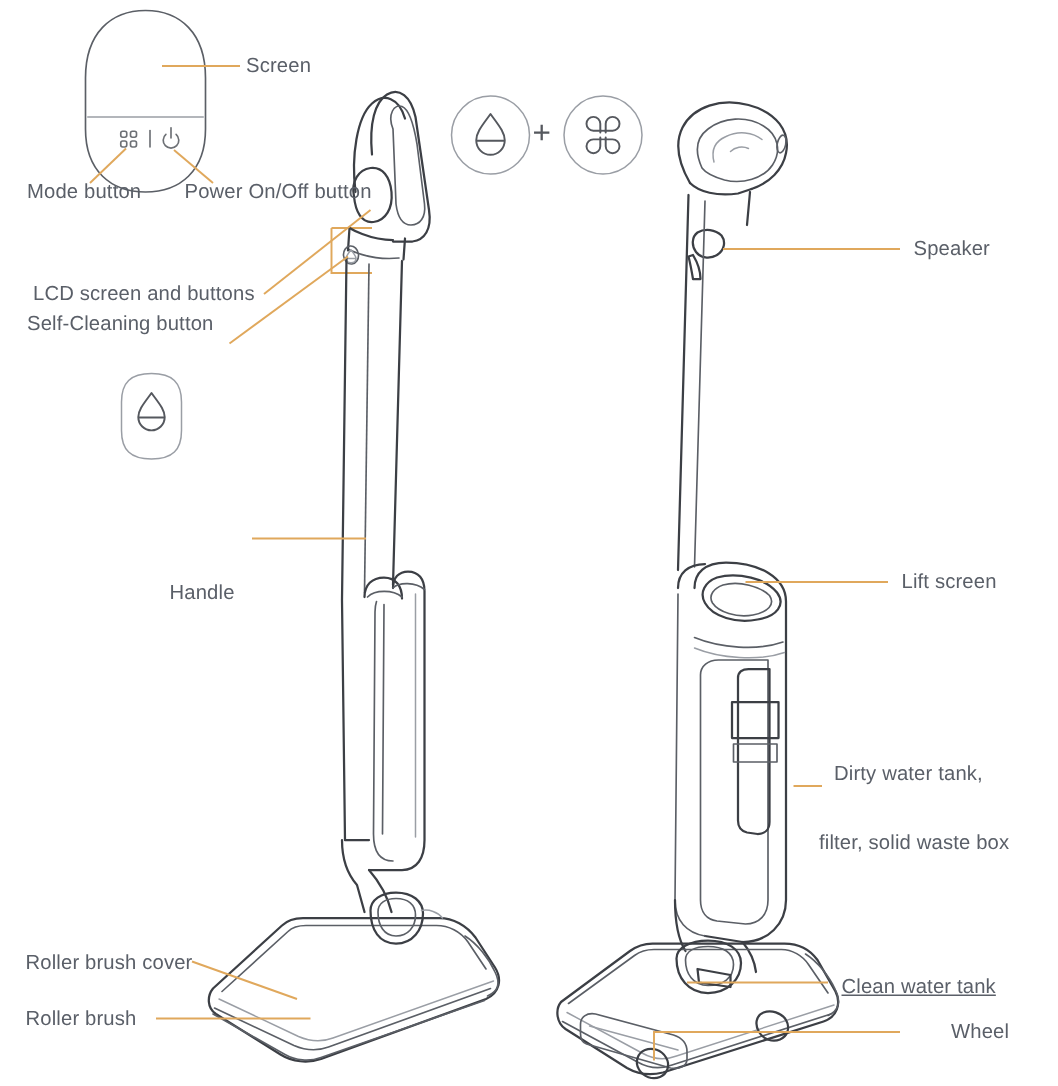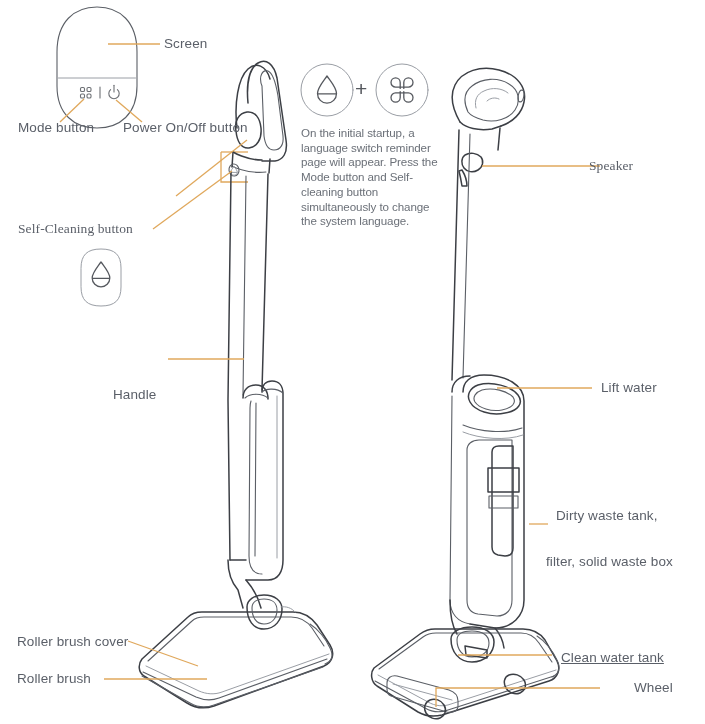--- a/index.html
+++ b/index.html
@@ -239,35 +239,35 @@
   </svg>
 
   <div class="lbl" style="left:164px; top:36px;">Screen</div>
 
   <div class="lbl" style="left:18px; top:120px;">Mode button</div>
 
   <div class="lbl" style="left:104px; top:120px;margin-left:19px;">Power On/Off button</div>
 
   <div class="plus" style="left:355px; top:77px;">+</div>
 
-  <div class="note" style="left:301px; top:126px;">On the initial startup, a language switch reminder page will appear. Press the Mode button and Self-cleaning button simultaneously to change the system language.</div>
-
-
-  <div class="lbl" style="left:18px; top:221px;font-family:Liberation Serif, serif;">Self-Cleaning button</div>
+
+  <div class="lbl" style="left:22px; top:188px;">LCD screen and buttons</div>
+
+  <div class="lbl" style="left:18px; top:208px;">Self-Cleaning button</div>
 
   <div class="lbl" style="left:113px; top:351px;margin-top:36px;">Handle</div>
 
   <div class="lbl" style="left:17px; top:634px;text-align:center;">Roller brush cover</div>
 
   <div class="lbl" style="left:17px; top:671px;">Roller brush</div>
 
-  <div class="lbl" style="left:589px; top:158px;font-family:Liberation Serif, serif;">Speaker</div>
-
-  <div class="lbl" style="left:601px; top:380px;">Lift water</div>
-
-  <div class="lbl" style="left:556px; top:508px;">Dirty waste tank,</div>
+  <div class="lbl" style="left:609px; top:158px;">Speaker</div>
+
+  <div class="lbl" style="left:601px; top:380px;">Lift screen</div>
+
+  <div class="lbl" style="left:556px; top:508px;">Dirty water tank,</div>
   <div class="lbl" style="left:546px; top:526px;margin-top:28px;">filter, solid waste box</div>
 
   <div class="lbl" style="left:561px; top:650px;text-decoration:underline;">Clean water tank</div>
 
   <div class="lbl" style="left:634px; top:680px;">Wheel</div>
 
 </div>
 
 </body></html>

